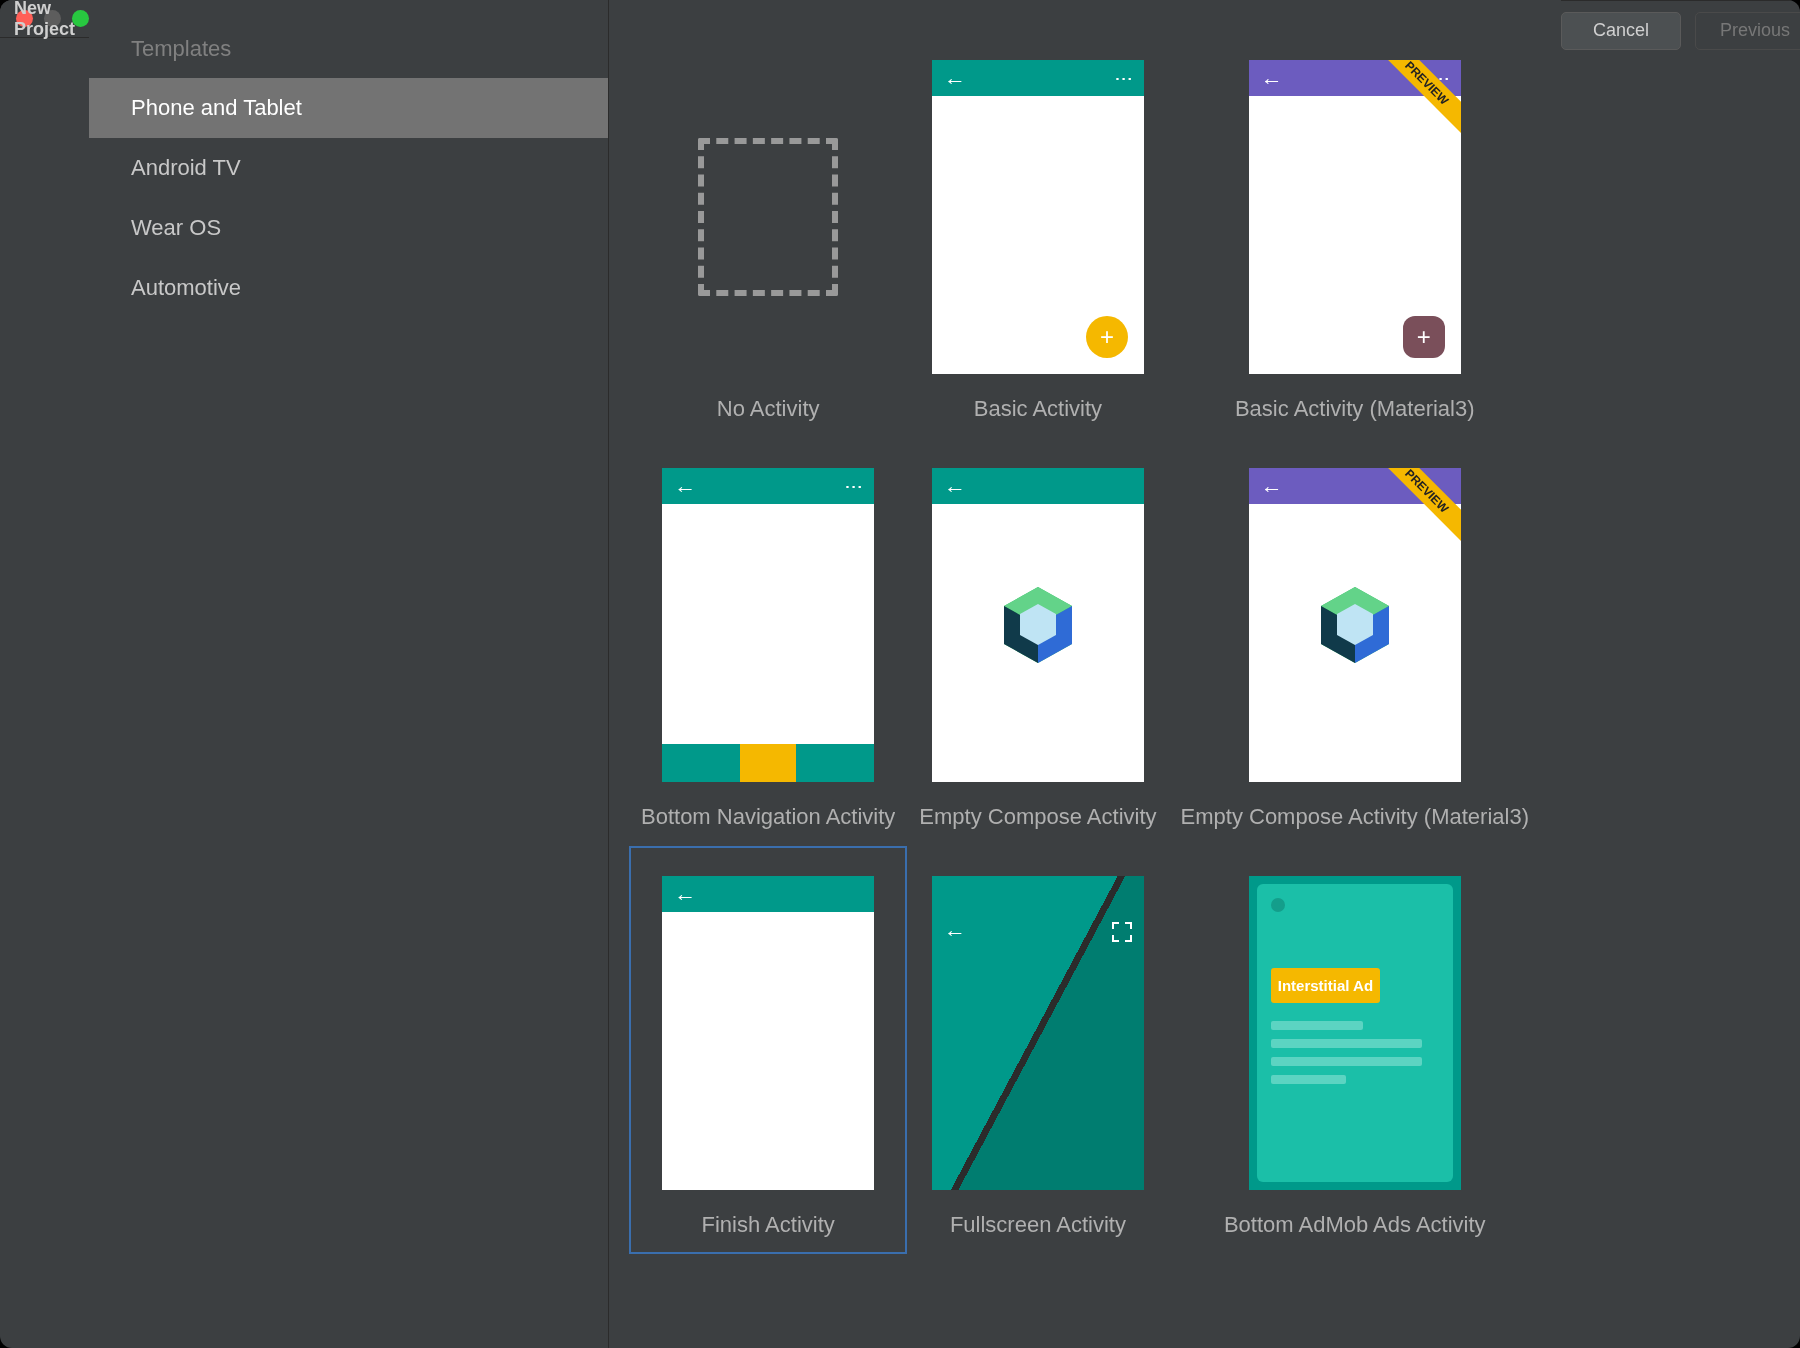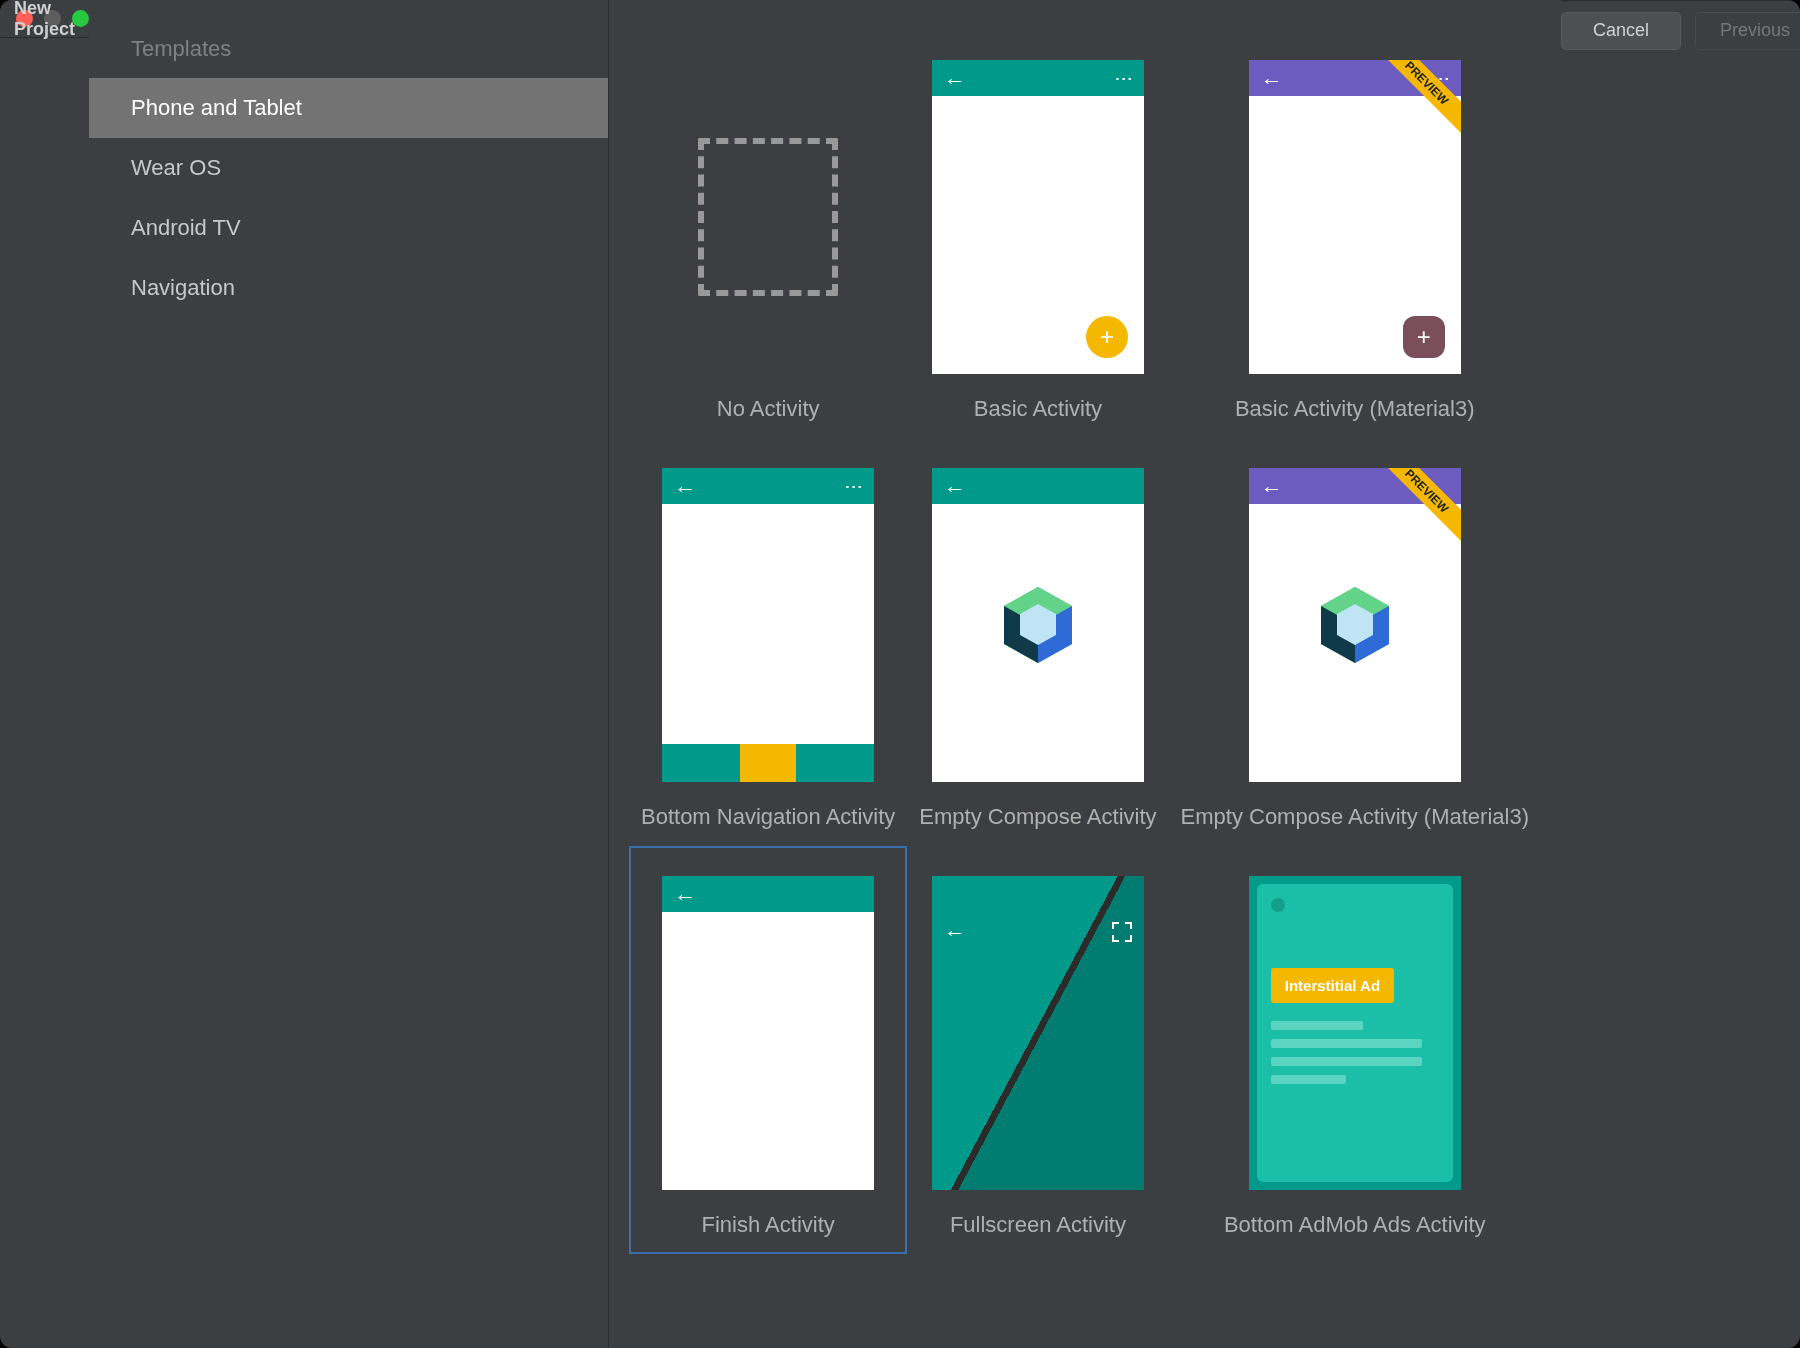--- a/index.html
+++ b/index.html
@@ -43,43 +43,43 @@
   .btn.dis { color:#777; border-color:#4a4a4a; background:#3c3f41; }
   .btn.pri { background:#365880; border-color:#4c708c; color:#eaeaea; }
   .fsicon{position:absolute;top:10px;right:12px;width:20px;height:20px}
   .fsicon span{position:absolute;width:7px;height:7px;border:2px solid #fff}
   .fsicon .a{top:0;left:0;border-right:none;border-bottom:none}
   .fsicon .b{top:0;right:0;border-left:none;border-bottom:none}
   .fsicon .c{bottom:0;left:0;border-right:none;border-top:none}
   .fsicon .d{bottom:0;right:0;border-left:none;border-top:none}
   .adcard{position:absolute;inset:8px;background:#1bbfa8;border-radius:6px;padding:14px}
   .adcard .dot{width:14px;height:14px;border-radius:50%;background:#149e8b;margin-bottom:56px}
-  .adbtn{background:#f5b800;color:#fff;font-size:15px;font-weight:600;padding:9px 14px;border-radius:3px;display:inline-block;margin-bottom:18px}
+  .adbtn{background:#f5b800;color:#fff;font-size:15px;font-weight:600;padding:9px 7px;border-radius:3px;display:inline-block;margin-bottom:18px}
   .bar{height:9px;background:#5cd4c2;border-radius:2px;margin-bottom:9px}
 </style>
 </head>
 <body>
 
 <div class="window">
   <div class="titlebar">
     <div class="traffic">
       <div class="tl red"></div>
       <div class="tl yel"></div>
       <div class="tl grn"></div>
     </div>
     <div class="title">New Project</div>
   </div>
 
   <div class="body">
     <div class="sidebar">
       <div class="sb-head">Templates</div>
       <div class="sb-item sel">Phone and Tablet</div>
+      <div class="sb-item">Android TV</div>
       <div class="sb-item">Wear OS</div>
-      <div class="sb-item">Android TV</div>
-      <div class="sb-item">Navigation</div>
+      <div class="sb-item">Automotive</div>
     </div>
 
     <div class="content">
       <div class="grid">
 
         <div class="cell">
           <div class="thumb empty">
             <div class="dashed"></div>
           </div>
           <div class="label">No Activity</div>

